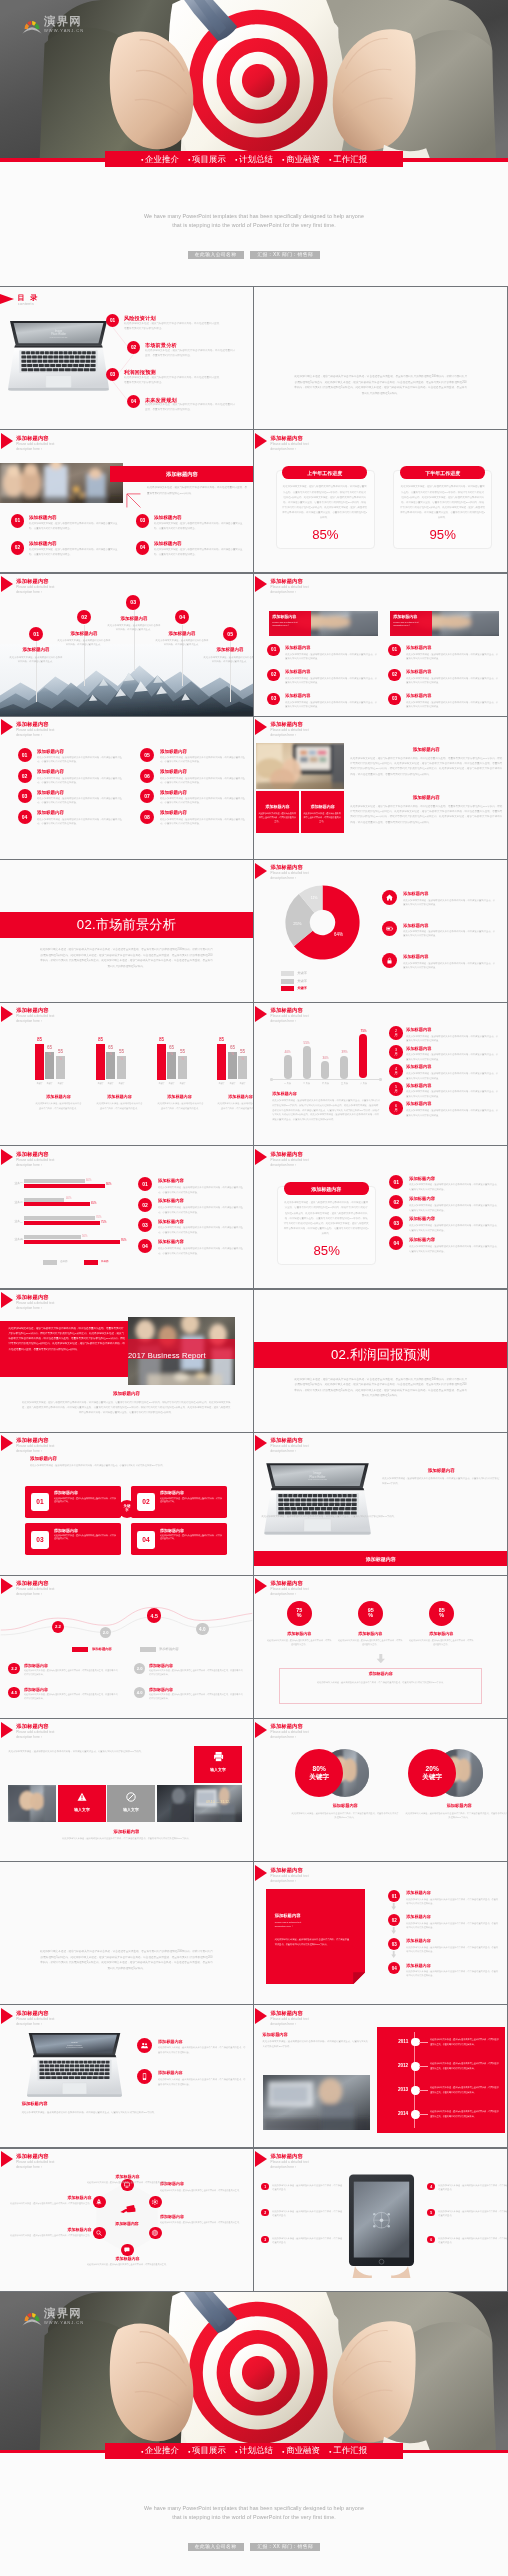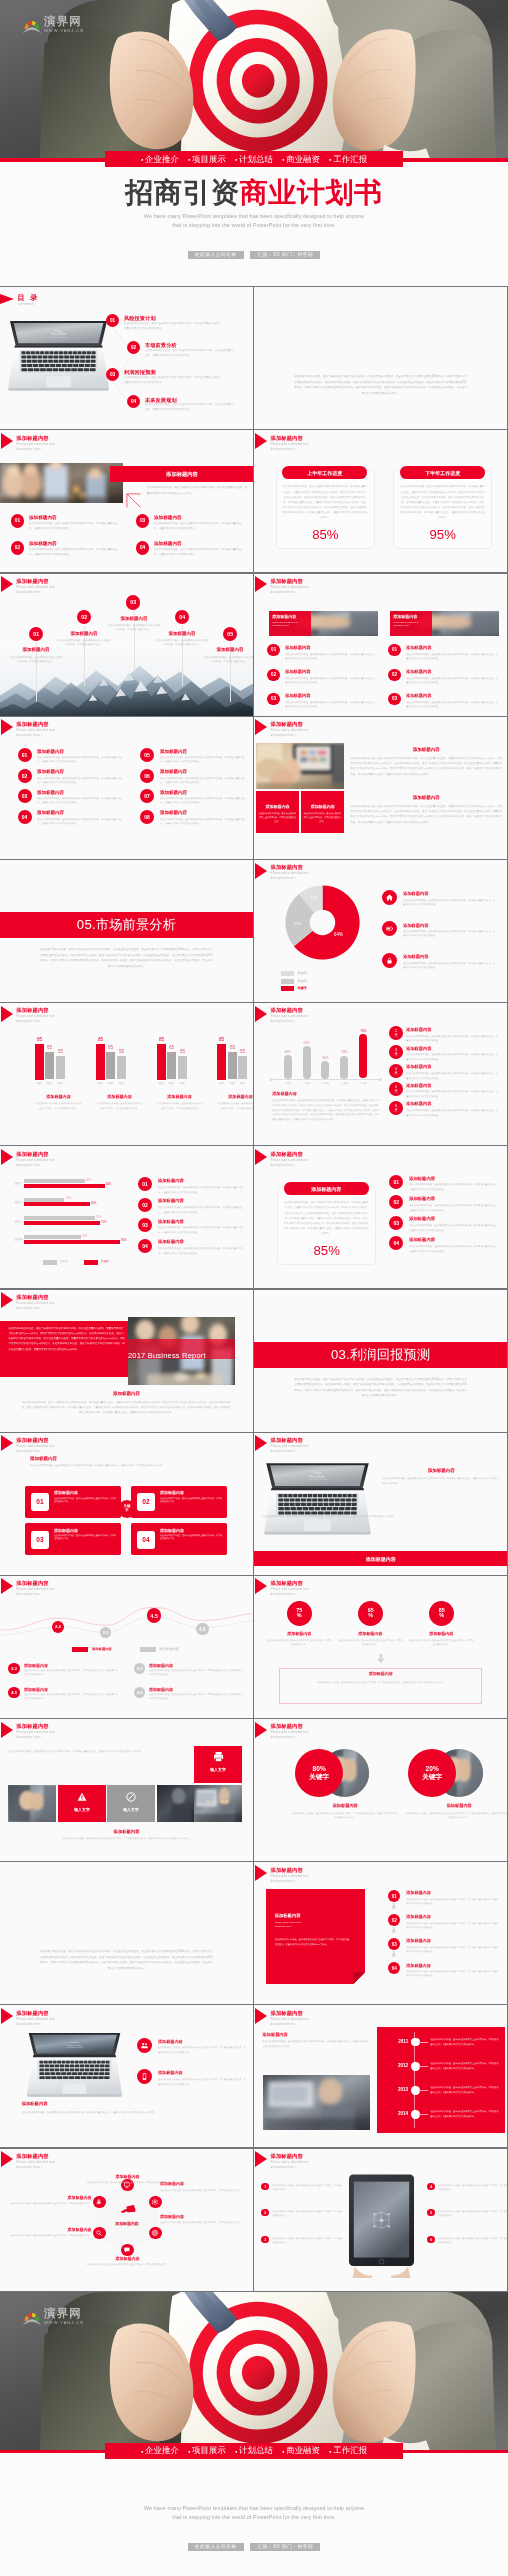--- a/index.html
+++ b/index.html
@@ -184,21 +184,20 @@
  </div>
 </div>
 <div class="redline"></div>
 <div class="cover-band">
         <span class="dot">企业推介</span>
         <span class="dot">项目展示</span>
         <span class="dot">计划总结</span>
         <span class="dot">商业融资</span>
         <span class="dot">工作汇报</span>
       </div>
-<div class="cover-title"><span class="b">招商引资</span><span class="r">商业计划书</span></div>
 <div class="cover-sub">
         <div>We have many PowerPoint templates that has been specifically designed to help anyone</div>
         <div>that is stepping into the world of PowerPoint for the very first time.</div>
       </div>
 <div class="cover-foot">
         <div>在此输入公司名称</div>
         <div>汇报：XX  部门：销售部</div>
       </div>
 </div>
 <div class="grid">
@@ -620,21 +619,21 @@
         <div class="abs" style="left:47px;top:74px;width:43px;height:42px;background:#EC0026;"></div>
         <div class="abs" style="left:47px;top:87px;width:43px;text-align:center;font-size:4px;color:#fff;font-weight:700;">添加标题内容</div>
         <div class="abs" style="left:49px;top:95px;width:38px;text-align:center;font-size:2.1px;color:#ffd3da;line-height:1.9;">此处添加详细文本描述，建议与标题相关并符合整体语言风格，语言描述尽量简洁生动。</div>
         <div class="abs" style="left:96px;top:30px;width:152px;text-align:center;font-size:4.5px;color:#EC0026;font-weight:700;">添加标题内容</div>
         <div class="abs" style="left:96px;top:39px;width:152px;text-align:justify;font-size:2.5px;color:#bdbdbd;line-height:2.1;">此处添加详细文本描述，建议与标题相关并符合整体语言风格，语言描述尽量简洁生动。尽量将每页幻灯片的字数控制在200字以内，据统计每页幻灯片的最好控制在5分钟之内。此处添加详细文本描述，建议与标题相关并符合整体语言风格，语言描述尽量简洁生动。尽量将每页幻灯片的字数控制在200字以内，据统计每页幻灯片的最好控制在5分钟之内。此处添加详细文本描述，建议与标题相关并符合整体语言风格，语言描述尽量简洁生动。尽量将每页幻灯片的字数控制在5分钟内。</div>
         <div class="abs" style="left:96px;top:78px;width:152px;text-align:center;font-size:4.5px;color:#EC0026;font-weight:700;">添加标题内容</div>
         <div class="abs" style="left:96px;top:87px;width:152px;text-align:justify;font-size:2.5px;color:#bdbdbd;line-height:2.1;">此处添加详细文本描述，建议与标题相关并符合整体语言风格，语言描述尽量简洁生动。尽量将每页幻灯片的字数控制在200字以内，据统计每页幻灯片的最好控制在5分钟之内。此处添加详细文本描述，建议与标题相关并符合整体语言风格，语言描述尽量简洁生动。尽量将每页幻灯片的字数控制在200字以内，据统计每页幻灯片的最好控制在5分钟之内。此处添加详细文本描述，建议与标题相关并符合整体语言风格，语言描述尽量简洁生动。尽量将每页幻灯片的字数控制在5分钟内。</div>
       </div>
 <div class="slide">
         <div class="secbar">
-          <span>05.市场前景分析</span>
+          <span>02.市场前景分析</span>
         </div>
         <div class="secpara">此处添加详细文本描述，建议与标题相关并符合整体语言风格，语言描述尽量简洁生动。尽量将每页幻灯片的字数控制在200字以内，据统计每页幻灯片的最好控制在5分钟之内。此处添加详细文本描述，建议与标题相关并符合整体语言风格，语言描述尽量简洁生动。尽量将每页幻灯片的字数控制在200字以内，据统计每页幻灯片的最好控制在5分钟之内。此处添加详细文本描述，建议与标题相关并符合整体语言风格，语言描述尽量简洁生动。尽量将每页幻灯片的字数控制在5分钟内。</div>
       </div>
 <div class="slide">
         <div class="sh">
           <i class="tri"></i>
           <div class="t1">添加标题内容</div>
           <div class="t2">Please add a detailed text
 description here！</div>
         </div>
@@ -892,21 +891,21 @@
             </g>
           </svg>
         </div>
         <div class="abs" style="left:128px;top:49px;width:107px;height:20px;background:rgba(236,0,38,.72);"></div>
         <div class="abs" style="left:128px;top:61px;width:107px;text-align:left;font-size:7.5px;color:#fff;font-weight:400;letter-spacing:0.2px;">2017 Business Report</div>
         <div class="abs" style="left:0;top:101px;width:253px;text-align:center;font-size:4.5px;color:#EC0026;font-weight:700;">添加标题内容</div>
         <div class="abs" style="left:21.7px;top:110px;width:209px;text-align:center;font-size:2.4px;color:#bdbdbd;line-height:2.1;">此处添加详细文本描述，建议与标题相关并符合整体语言风格，语言描述尽量简洁生动。尽量将每页幻灯片的字数控制在200字以内，据统计每页幻灯片的最好控制在5分钟之内。此处添加详细文本描述，建议与标题相关并符合整体语言风格，语言描述尽量简洁生动。尽量将每页幻灯片的字数控制在200字以内，据统计每页幻灯片的最好控制在5分钟之内。此处添加详细文本描述，建议与标题相关并符合整体语言风格，语言描述尽量简洁生动。尽量将每页幻灯片的字数控制在5分钟内。</div>
       </div>
 <div class="slide">
         <div class="secbar">
-          <span>03.利润回报预测</span>
+          <span>02.利润回报预测</span>
         </div>
         <div class="secpara">此处添加详细文本描述，建议与标题相关并符合整体语言风格，语言描述尽量简洁生动。尽量将每页幻灯片的字数控制在200字以内，据统计每页幻灯片的最好控制在5分钟之内。此处添加详细文本描述，建议与标题相关并符合整体语言风格，语言描述尽量简洁生动。尽量将每页幻灯片的字数控制在200字以内，据统计每页幻灯片的最好控制在5分钟之内。此处添加详细文本描述，建议与标题相关并符合整体语言风格，语言描述尽量简洁生动。尽量将每页幻灯片的字数控制在5分钟内。</div>
       </div>
 <div class="slide">
         <div class="sh">
           <i class="tri"></i>
           <div class="t1">添加标题内容</div>
           <div class="t2">Please add a detailed text
 description here！</div>
         </div>

